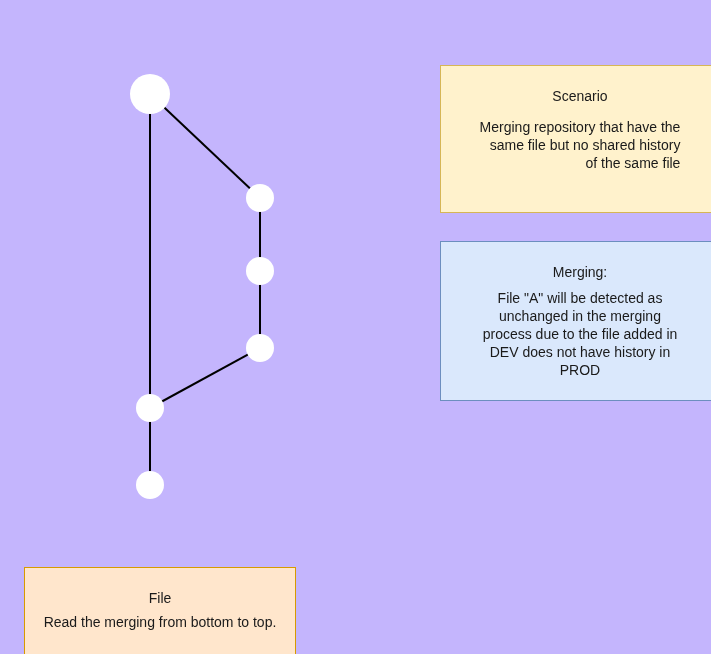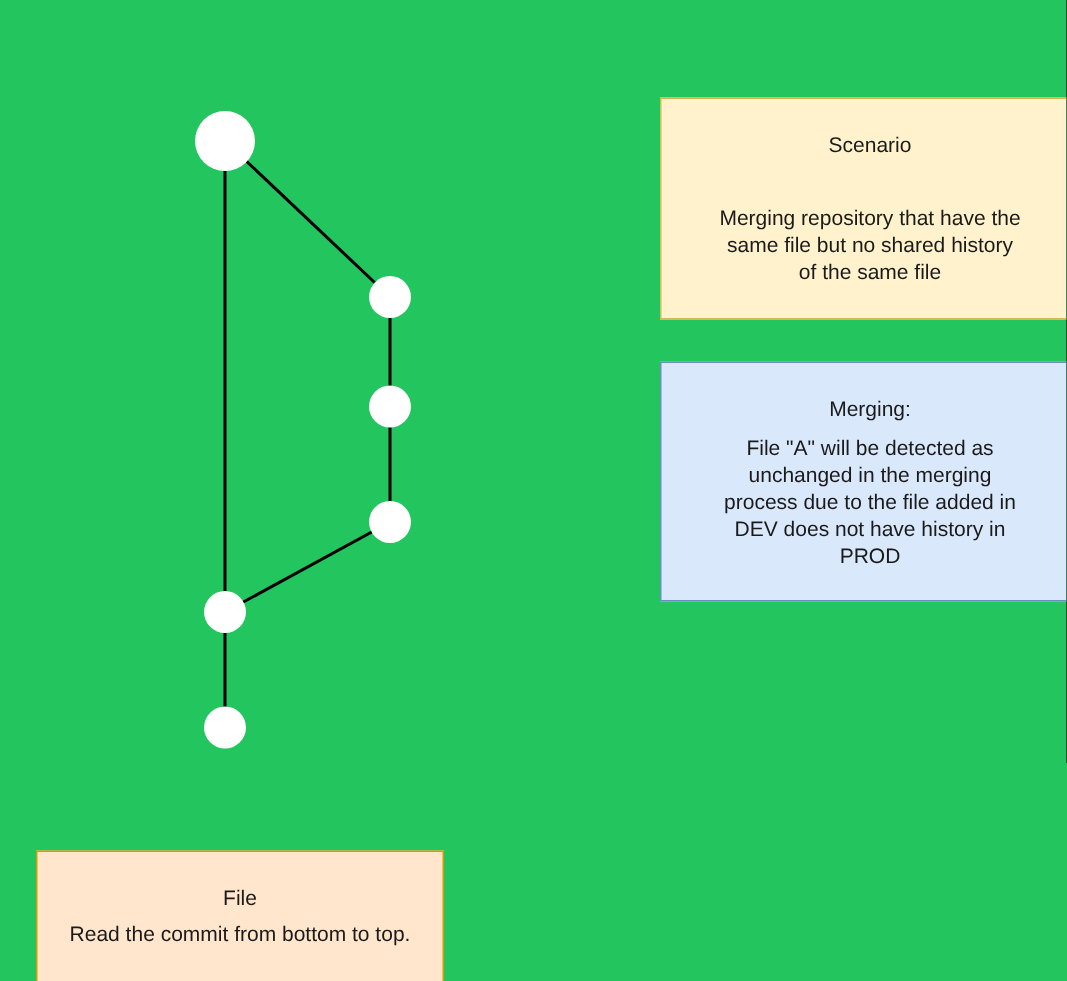--- a/index.html
+++ b/index.html
@@ -5,21 +5,21 @@
 <style>
   html, body {
     margin: 0;
     padding: 0;
     background: #000000;
   }
   #canvas {
     position: relative;
     width: 711px;
     height: 654px;
-    background: #22c55e;
+    background: #c4b5fd;
     overflow: hidden;
     font-family: "Liberation Sans", sans-serif;
   }
 
   
   .commit-node {
     position: absolute;
     background: #ffffff;
     border-radius: 50%;
     box-sizing: border-box;
@@ -60,21 +60,21 @@
   
   #scenario-callout {
     left: 440px;
     top: 65px;
     width: 280px;
     height: 148px;
     background: #fff2cc;
     border-color: #d6b656;
     padding-top: 22px;
   }
-  #scenario-callout .callout-body { margin-top: 31px; }
+  #scenario-callout .callout-body { margin-top: 13px; text-align: right; }
 
   
   #result-callout {
     left: 440px;
     top: 241px;
     width: 280px;
     height: 160px;
     background: #dae8fc;
     border-color: #6c8ebf;
     padding-top: 22px;
@@ -127,16 +127,16 @@
     <p class="callout-title">Merging:</p>
     <p class="callout-body">File "A" will be detected as
 unchanged in the merging
 process due to the file added in
 DEV does not have history in
 PROD</p>
   </div>
 
   <div class="callout" id="note-callout">
     <p class="callout-title">File</p>
-    <p class="callout-body">Read the commit from bottom to top.</p>
+    <p class="callout-body">Read the merging from bottom to top.</p>
   </div>
 
 </div>
 
 </body></html>

